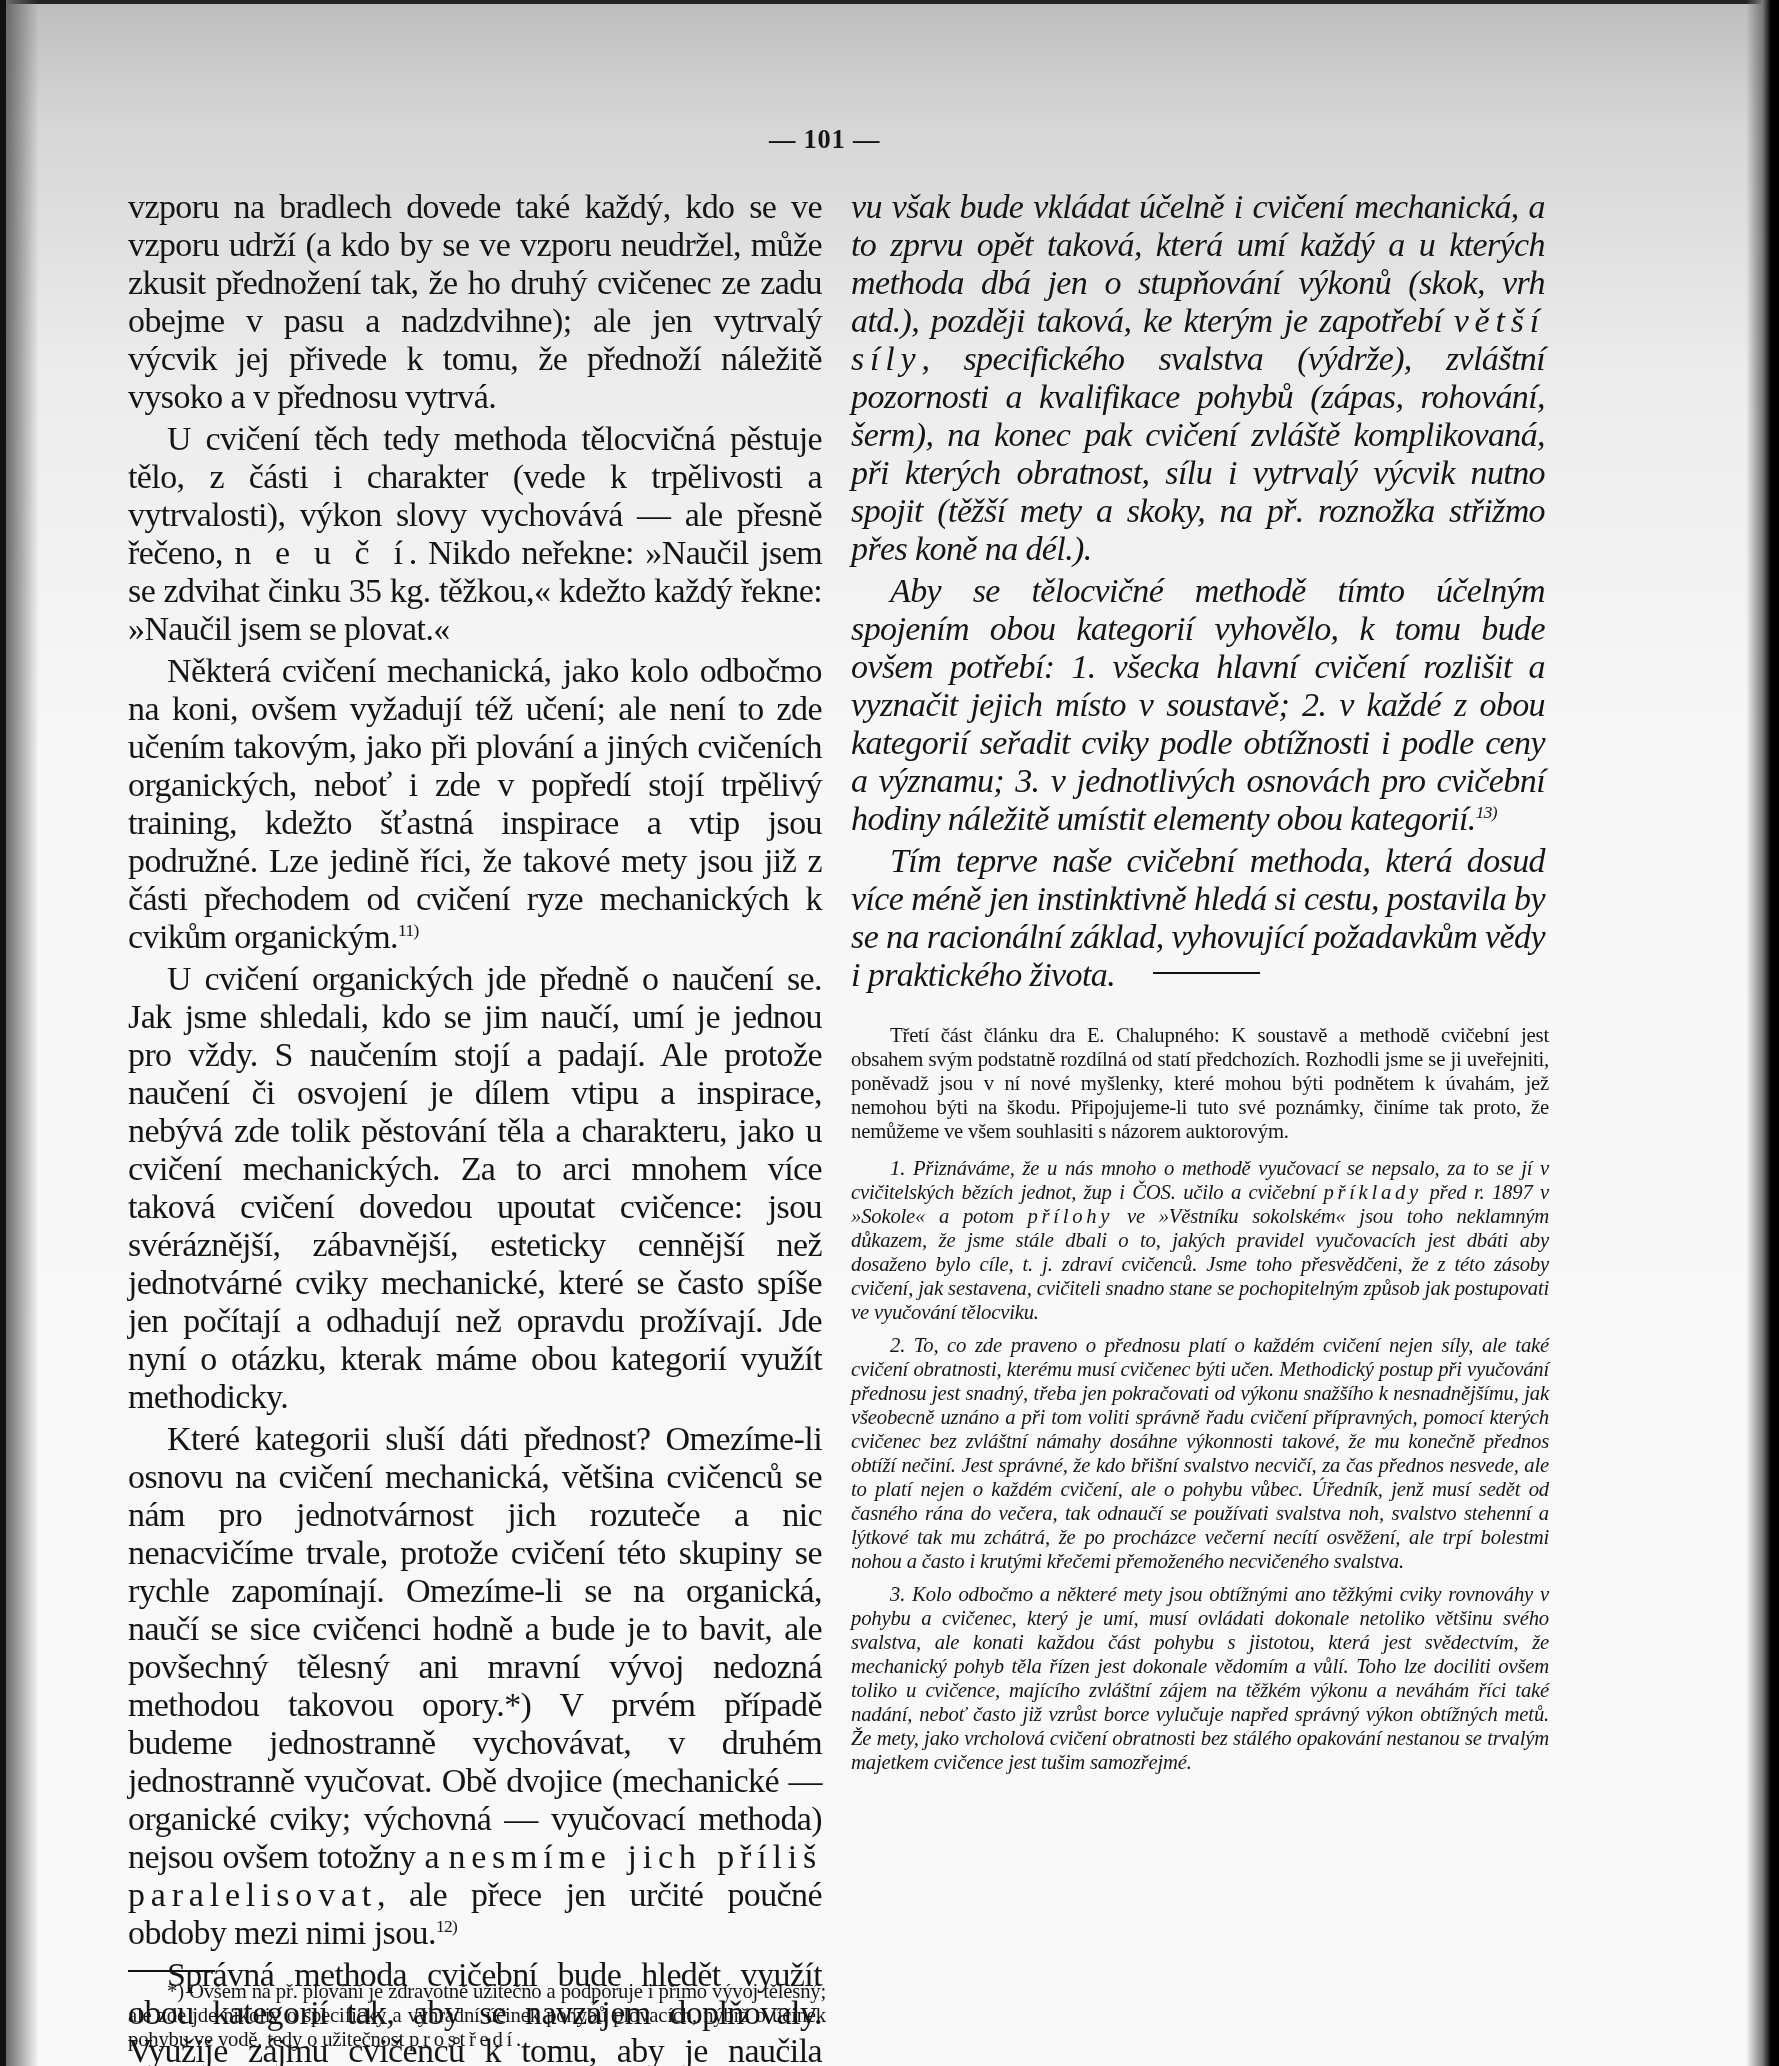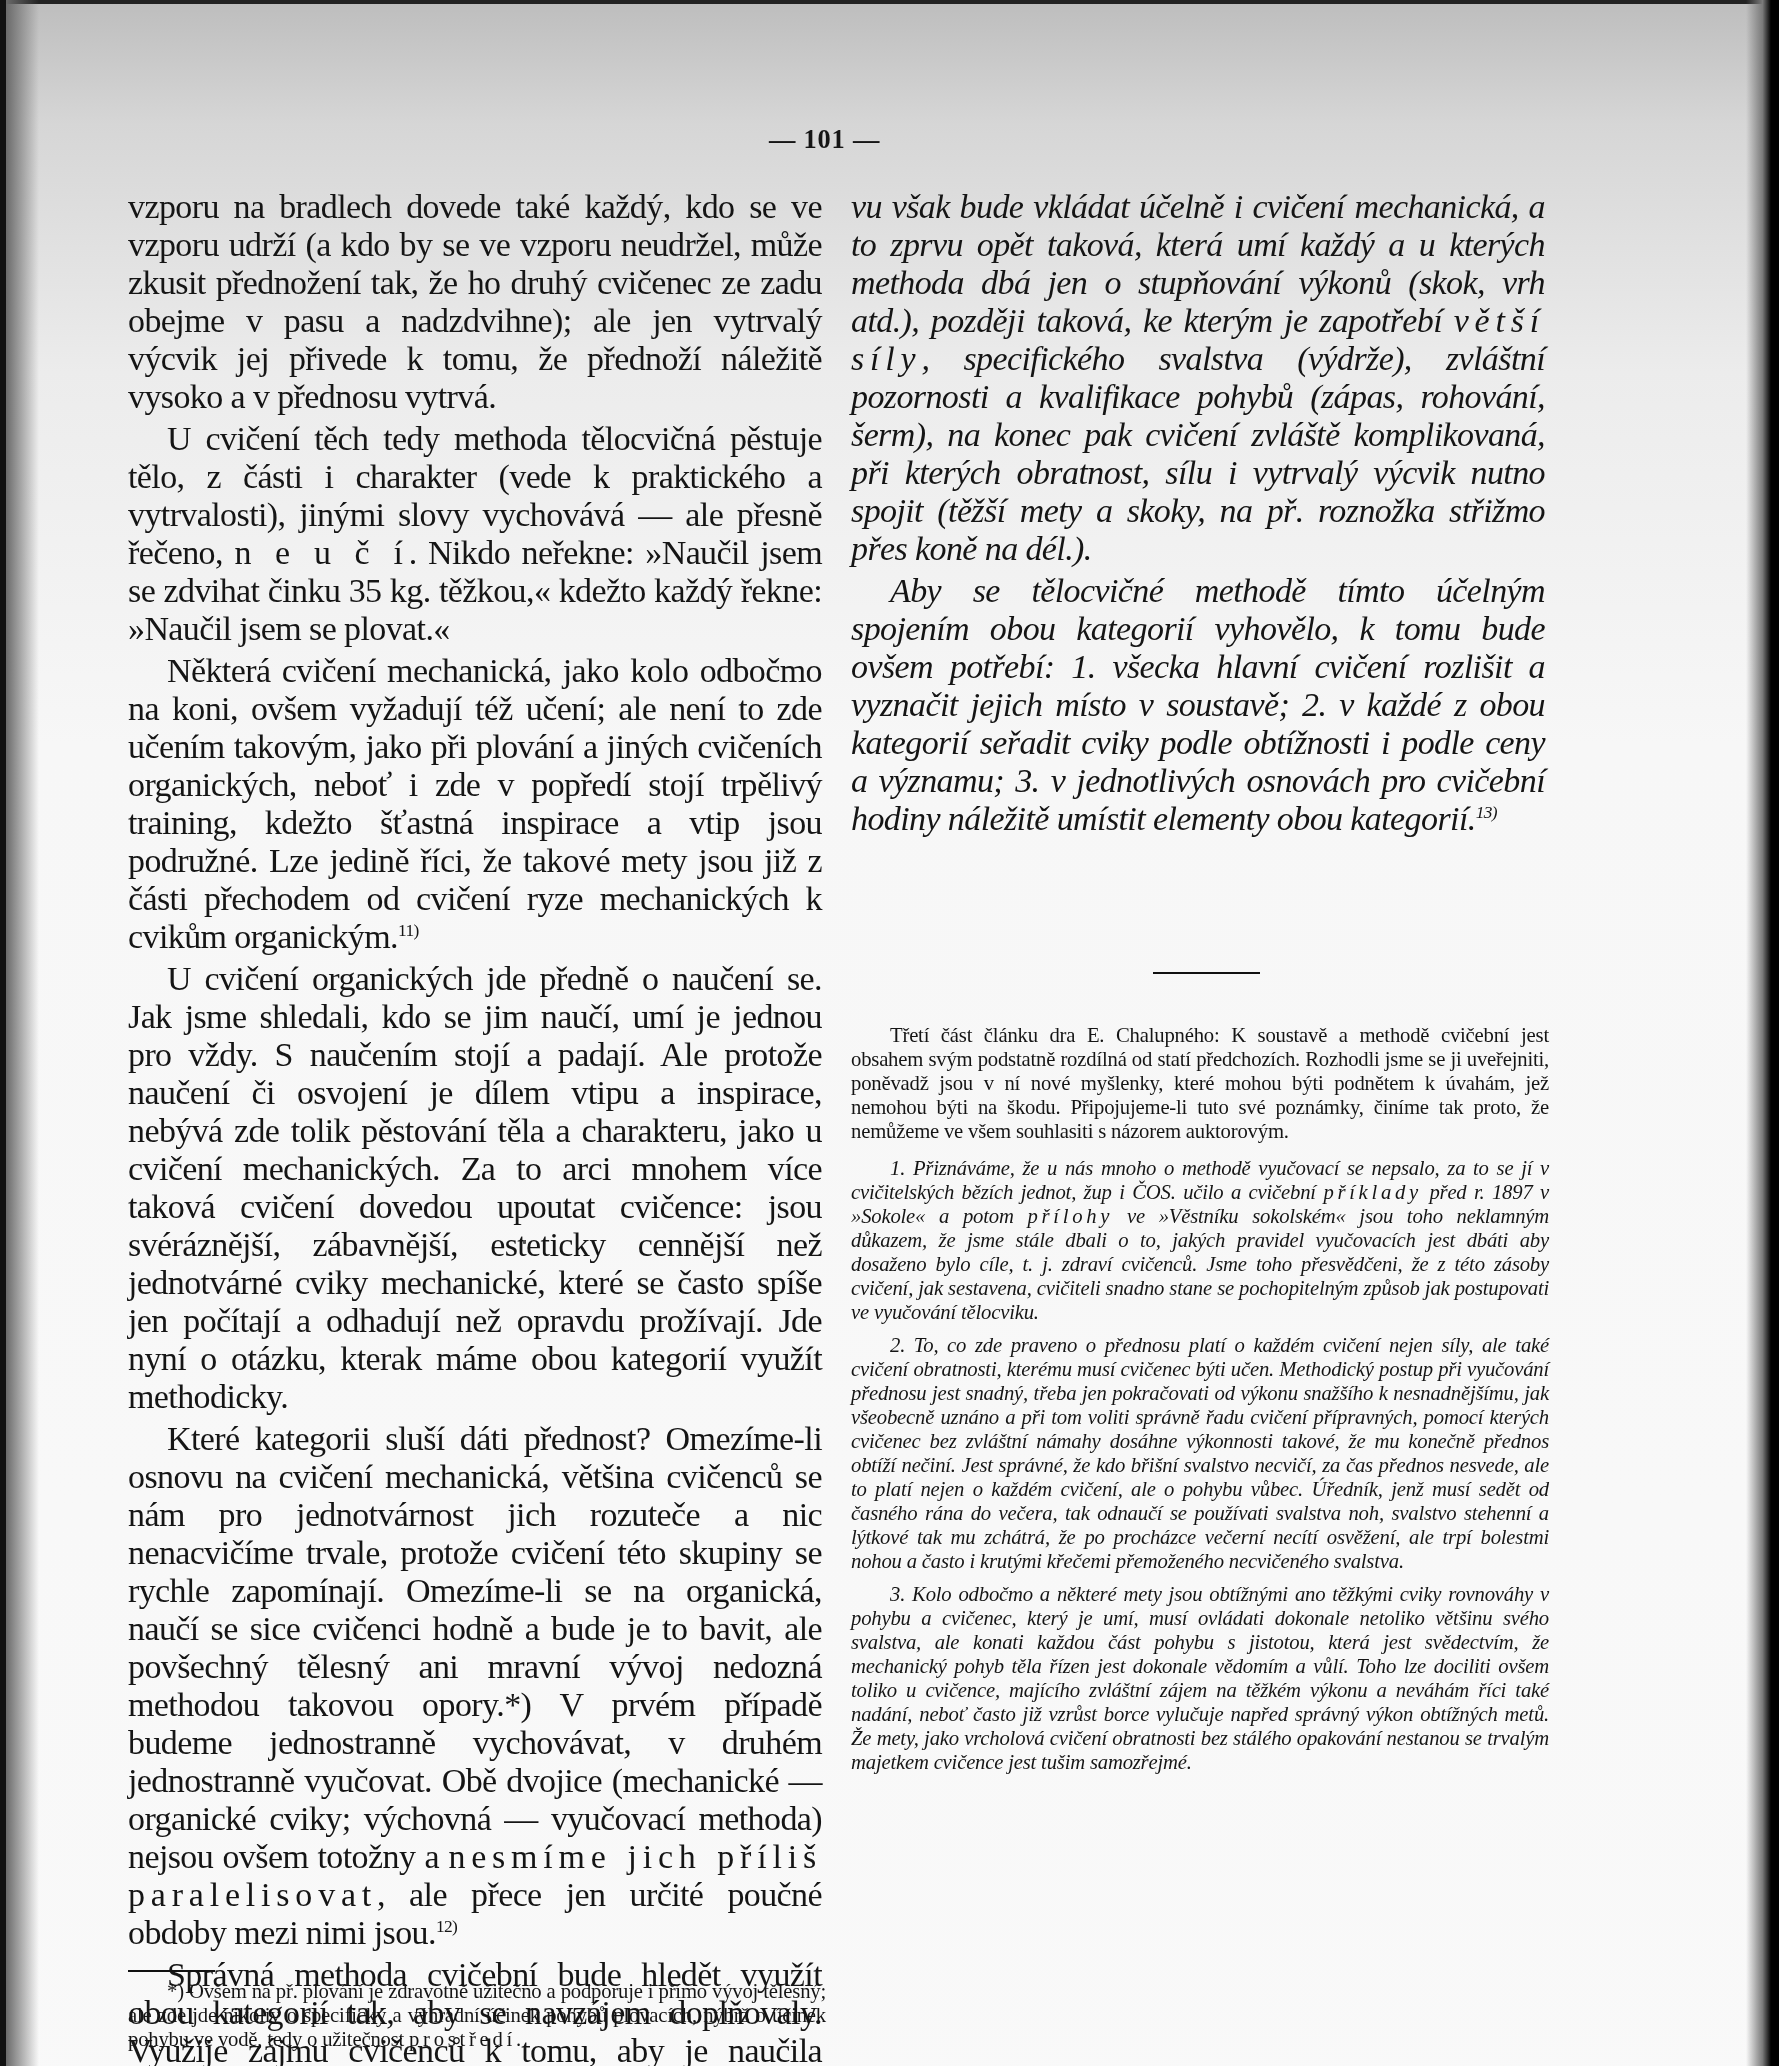--- a/index.html
+++ b/index.html
@@ -60,35 +60,36 @@
 <div class="page">
   <div class="edge-top"></div>
   <div class="edge-left"></div>
   <div class="edge-left2"></div>
   <div class="edge-right"></div>
 
   <div class="page-number">— 101 —</div>
 
   <div class="col col-left main">
     <p>vzporu na bradlech dovede také každý, kdo se ve vzporu udrží (a kdo by se ve vzporu neudržel, může zkusit přednožení tak, že ho druhý cvičenec ze zadu obejme v pasu a nadzdvihne); ale jen vytrvalý výcvik jej přivede k tomu, že přednoží náležitě vysoko a v přednosu vytrvá.</p>
-    <p class="indent"><span>U cvičení těch tedy methoda tělocvičná pěstuje tělo, z části i charakter (vede k praktického a vytrvalosti), jinými slovy vychovává — ale přesně řečeno, </span><span class="sp">n e u č í</span><span>. Nikdo neřekne: »Naučil jsem se zdvihat činku 35 kg. těžkou,« kdežto každý řekne: »Naučil jsem se plovat.«</span></p>
+    <p class="indent"><span>U cvičení těch tedy methoda tělocvičná pěstuje tělo, z části i charakter (vede k trpělivosti a vytrvalosti), výkon slovy vychovává — ale přesně řečeno, </span><span class="sp">n e u č í</span><span>. Nikdo neřekne: »Naučil jsem se zdvihat činku 35 kg. těžkou,« kdežto každý řekne: »Naučil jsem se plovat.«</span></p>
     <p class="indent"><span>Některá cvičení mechanická, jako kolo odbočmo na koni, ovšem vyžadují též učení; ale není to zde učením takovým, jako při plování a jiných cvičeních organických, neboť i zde v popředí stojí trpělivý training, kdežto šťastná inspirace a vtip jsou podružné. Lze jedině říci, že takové mety jsou již z části přechodem od cvičení ryze mechanických k cvikům organickým.</span><sup><span>11</span>)</sup></p>
     <p class="indent">U cvičení organických jde předně o naučení se. Jak jsme shledali, kdo se jim naučí, umí je jednou pro vždy. S naučením stojí a padají. Ale protože naučení či osvojení je dílem vtipu a inspirace, nebývá zde tolik pěstování těla a charakteru, jako u cvičení mechanických. Za to arci mnohem více taková cvičení dovedou upoutat cvičence: jsou svéráznější, zábavnější, esteticky cennější než jednotvárné cviky mechanické, které se často spíše jen počítají a odhadují než opravdu prožívají. Jde nyní o otázku, kterak máme obou kategorií využít methodicky.</p>
     <p class="indent"><span>Které kategorii sluší dáti přednost? Omezíme-li osnovu na cvičení mechanická, většina cvičenců se nám pro jednotvárnost jich rozuteče a nic nenacvičíme trvale, protože cvičení této skupiny se rychle zapomínají. Omezíme-li se na organická, naučí se sice cvičenci hodně a bude je to bavit, ale povšechný tělesný ani mravní vývoj nedozná methodou takovou opory.*) V prvém případě budeme jednostranně vychovávat, v druhém jednostranně vyučovat. Obě dvojice (mechanické — organické cviky; výchovná — vyučovací methoda) nejsou ovšem totožny a </span><span class="sp">nesmíme jich příliš paralelisovat</span><span>, ale přece jen určité poučné obdoby mezi nimi jsou.</span><sup><span>12</span>)</sup></p>
     <p class="indent">Správná methoda cvičební bude hledět využít obou kategorií tak, aby se navzájem doplňovaly. Využije zájmu cvičenců k tomu, aby je naučila postupně novým a novým cvičením organickým, z nichž mnohá jsou velmi snadná a rychlým nácvikem vedou k uspokojení cvičenců i usnadňují kontrolu rychlého pokroku tělocvičného. V osno-</p>
   </div>
 
   <div class="rule-foot"></div>
   <div class="footnote">
     <p><span>*) Ovšem na př. plování je zdravotně užitečno a podporuje i přímo vývoj tělesný; ale zde jde nikoliv o specifický a výhradní účinek pohybů plovacích, nýbrž o účinek pohybu ve vodě, tedy o užitečnost </span><span class="sp" style="letter-spacing:3.7px">prostředí</span><span>.</span></p>
   </div>
 
   <div class="col col-right main">
     <p><span>vu však bude vkládat účelně i cvičení mechanická, a to zprvu opět taková, která umí každý a u kterých methoda dbá jen o stupňování výkonů (skok, vrh atd.), později taková, ke kterým je zapotřebí </span><span class="sp">větší síly</span><span>, specifického svalstva (výdrže), zvláštní pozornosti a kvalifikace pohybů (zápas, rohování, šerm), na konec pak cvičení zvláště komplikovaná, při kterých obratnost, sílu i vytrvalý výcvik nutno spojit (těžší mety a skoky, na př. roznožka střižmo přes koně na dél.).</span></p>
     <p class="indent"><span>Aby se tělocvičné methodě tímto účelným spojením obou kategorií vyhovělo, k tomu bude ovšem potřebí: 1. všecka hlavní cvičení rozlišit a vyznačit jejich místo v soustavě; 2. v každé z obou kategorií seřadit cviky podle obtížnosti i podle ceny a významu; 3. v jednotlivých osnovách pro cvičební hodiny náležitě umístit elementy obou kategorií.</span><sup><span>13</span>)</sup></p>
+    <p class="indent">Tím teprve naše cvičební methoda, která dosud více méně jen instinktivně hledá si cestu, postavila by se na racionální základ, vyhovující požadavkům vědy i praktického života.</p>
   </div>
 
   <div class="rule-center"></div>
 
   <div class="notes">
     <p class="indent intro">Třetí část článku dra E. Chalupného: K soustavě a methodě cvičební jest obsahem svým podstatně rozdílná od statí předchozích. Rozhodli jsme se ji uveřejniti, poněvadž jsou v ní nové myšlenky, které mohou býti podnětem k úvahám, jež nemohou býti na škodu. Připojujeme-li tuto své poznámky, činíme tak proto, že nemůžeme ve všem souhlasiti s názorem auktorovým.</p>
     <p class="indent"><span>1. Přiznáváme, že u nás mnoho o methodě vyučovací se nepsalo, za to se jí v cvičitelských bězích jednot, žup i ČOS. učilo a cvičební </span><span class="sp" style="letter-spacing:3.7px">příklady</span><span> před r. 1897 v »Sokole« a potom </span><span class="sp" style="letter-spacing:3.7px">přílohy</span><span> ve »Věstníku sokolském« jsou toho neklamným důkazem, že jsme stále dbali o to, jakých pravidel vyučovacích jest dbáti aby dosaženo bylo cíle, t. j. zdraví cvičenců. Jsme toho přesvědčeni, že z této zásoby cvičení, jak sestavena, cvičiteli snadno stane se pochopitelným způsob jak postupovati ve vyučování tělocviku.</span></p>
     <p class="indent">2. To, co zde praveno o přednosu platí o každém cvičení nejen síly, ale také cvičení obratnosti, kterému musí cvičenec býti učen. Methodický postup při vyučování přednosu jest snadný, třeba jen pokračovati od výkonu snažšího k nesnadnějšímu, jak všeobecně uznáno a při tom voliti správně řadu cvičení přípravných, pomocí kterých cvičenec bez zvláštní námahy dosáhne výkonnosti takové, že mu konečně přednos obtíží nečiní. Jest správné, že kdo břišní svalstvo necvičí, za čas přednos nesvede, ale to platí nejen o každém cvičení, ale o pohybu vůbec. Úředník, jenž musí sedět od časného rána do večera, tak odnaučí se používati svalstva noh, svalstvo stehenní a lýtkové tak mu zchátrá, že po procházce večerní necítí osvěžení, ale trpí bolestmi nohou a často i krutými křečemi přemoženého necvičeného svalstva.</p>
     <p class="indent">3. Kolo odbočmo a některé mety jsou obtížnými ano těžkými cviky rovnováhy v pohybu a cvičenec, který je umí, musí ovládati dokonale netoliko většinu svého svalstva, ale konati každou část pohybu s jistotou, která jest svědectvím, že mechanický pohyb těla řízen jest dokonale vědomím a vůlí. Toho lze dociliti ovšem toliko u cvičence, majícího zvláštní zájem na těžkém výkonu a neváhám říci také nadání, neboť často již vzrůst borce vylučuje napřed správný výkon obtížných metů. Že mety, jako vrcholová cvičení obratnosti bez stálého opakování nestanou se trvalým majetkem cvičence jest tušim samozřejmé.</p>
   </div>

